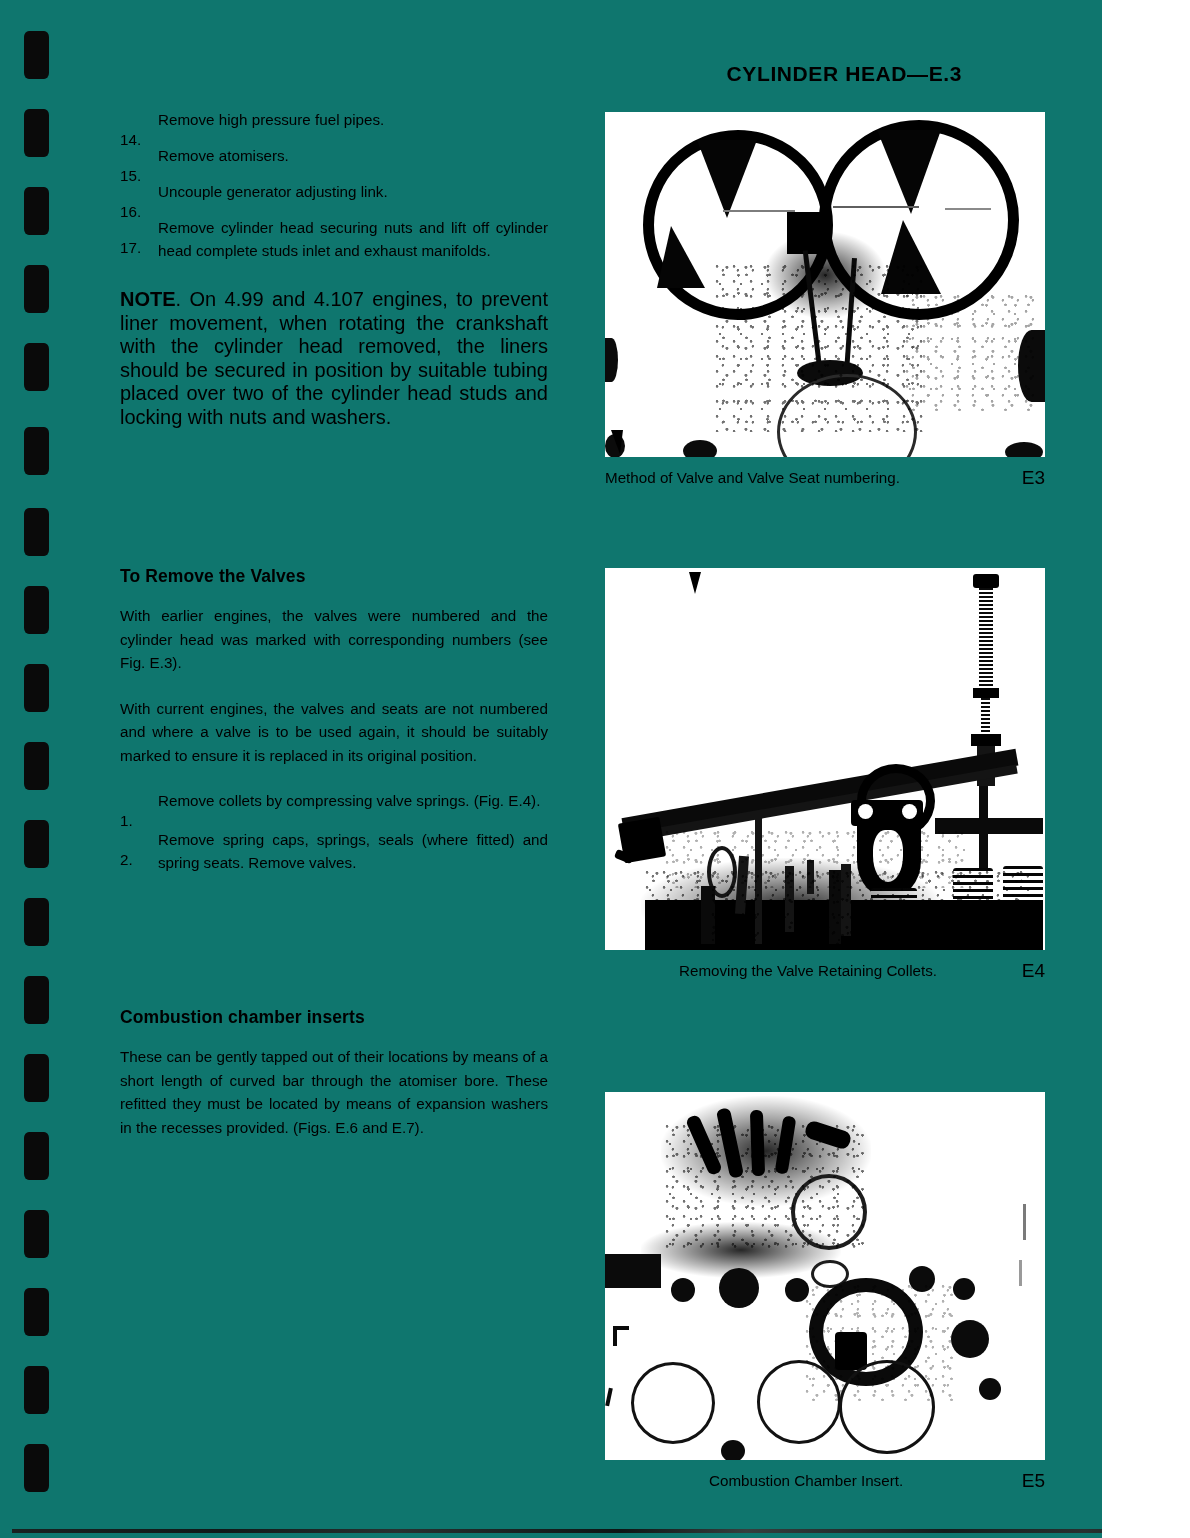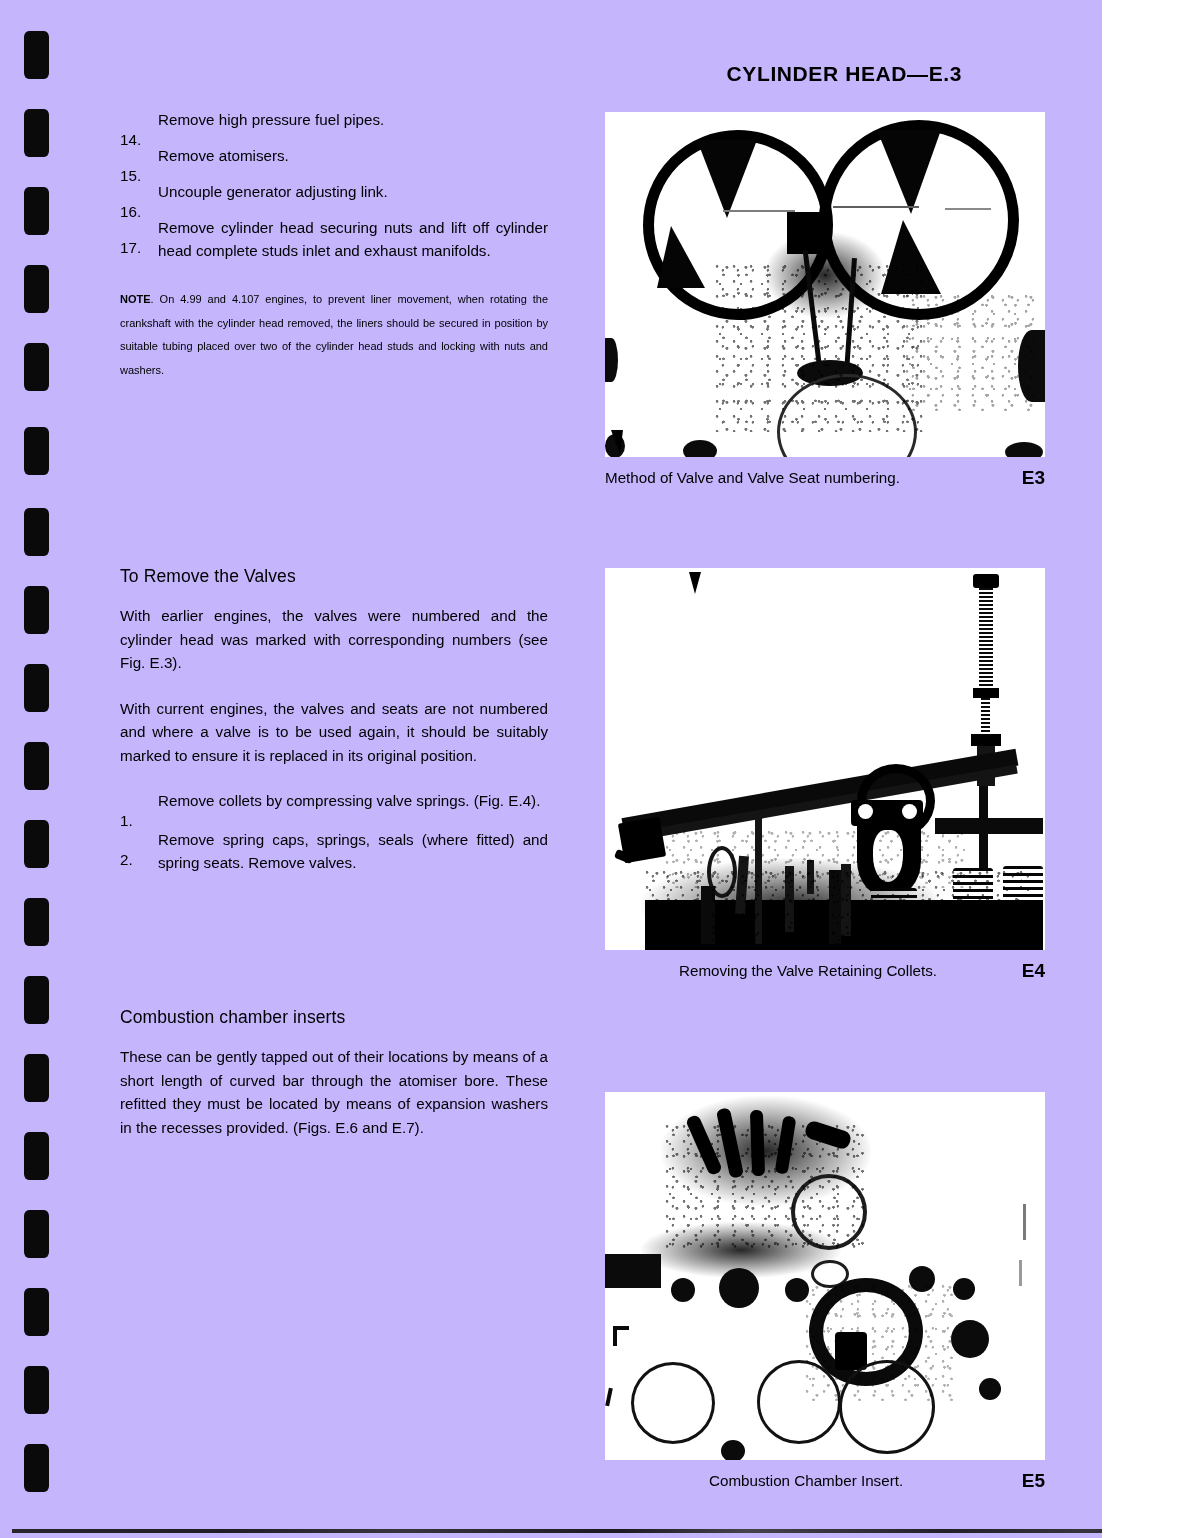--- a/index.html
+++ b/index.html
@@ -10,21 +10,21 @@
   }
   body {
     font-family: "Liberation Sans", sans-serif;
     color: #000000;
   }
 
   .page {
     position: relative;
     width: 1102px;
     height: 1538px;
-    background: #c4b5fd;
+    background: #0f766e;
     overflow: hidden;
   }
 
   
   .binding-strip {
     position: absolute;
     left: 0;
     top: 0;
     width: 95px;
     height: 1538px;
@@ -88,31 +88,31 @@
     position: absolute;
     left: 0;
     top: 0;
     width: 32px;
     text-align: left;
     margin-top: 20px;
   }
 
   .note-para {
     margin-top: 26px;
-    font-size: 11px;
+    font-size: 20px;
     line-height: 23.5px;
     text-align: justify;
   }
   .note-label { font-weight: bold; }
 
   
   .section-block { position: absolute; left: 120px; width: 428px; }
   .section-heading {
     font-size: 17.5px;
-    font-weight: normal;
+    font-weight: bold;
     margin: 0 0 17px 0;
     letter-spacing: .1px;
   }
   .body-para {
     font-size: 15.2px;
     line-height: 23.5px;
     text-align: justify;
     margin: 0 0 22px 0;
   }
   .body-para:last-child { margin-bottom: 0; }
@@ -130,21 +130,21 @@
     height: 24px;
     font-size: 15.2px;
     white-space: nowrap;
   }
   .figure-caption .cap-text { position: absolute; left: 0; top: 0; }
   .figure-caption .cap-ref {
     position: absolute;
     right: 0;
     top: -2px;
     font-size: 19px;
-    font-weight: bold;
+    font-weight: normal;
     margin-left: 20px;
   }
 
   
   .blob { position: absolute; background: #000; }
   .ring {
     position: absolute;
     border-radius: 50%;
     border-style: solid;
     border-color: #000;

